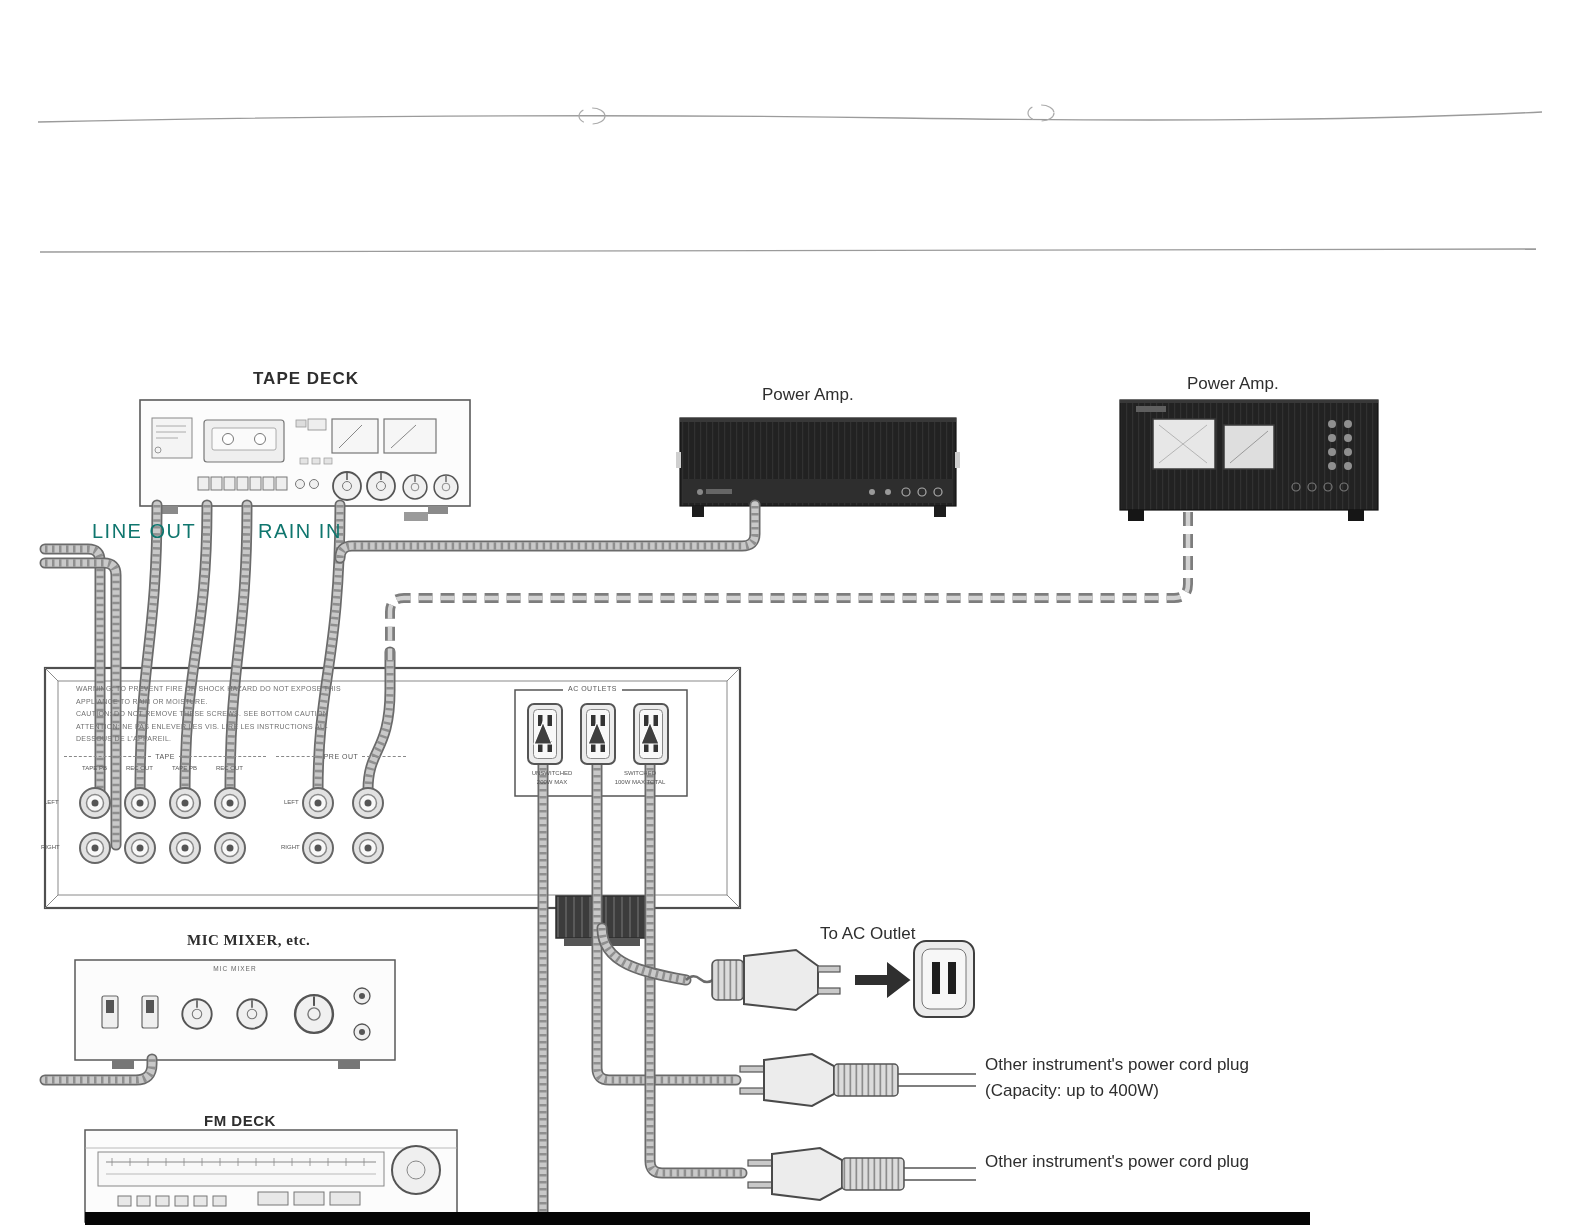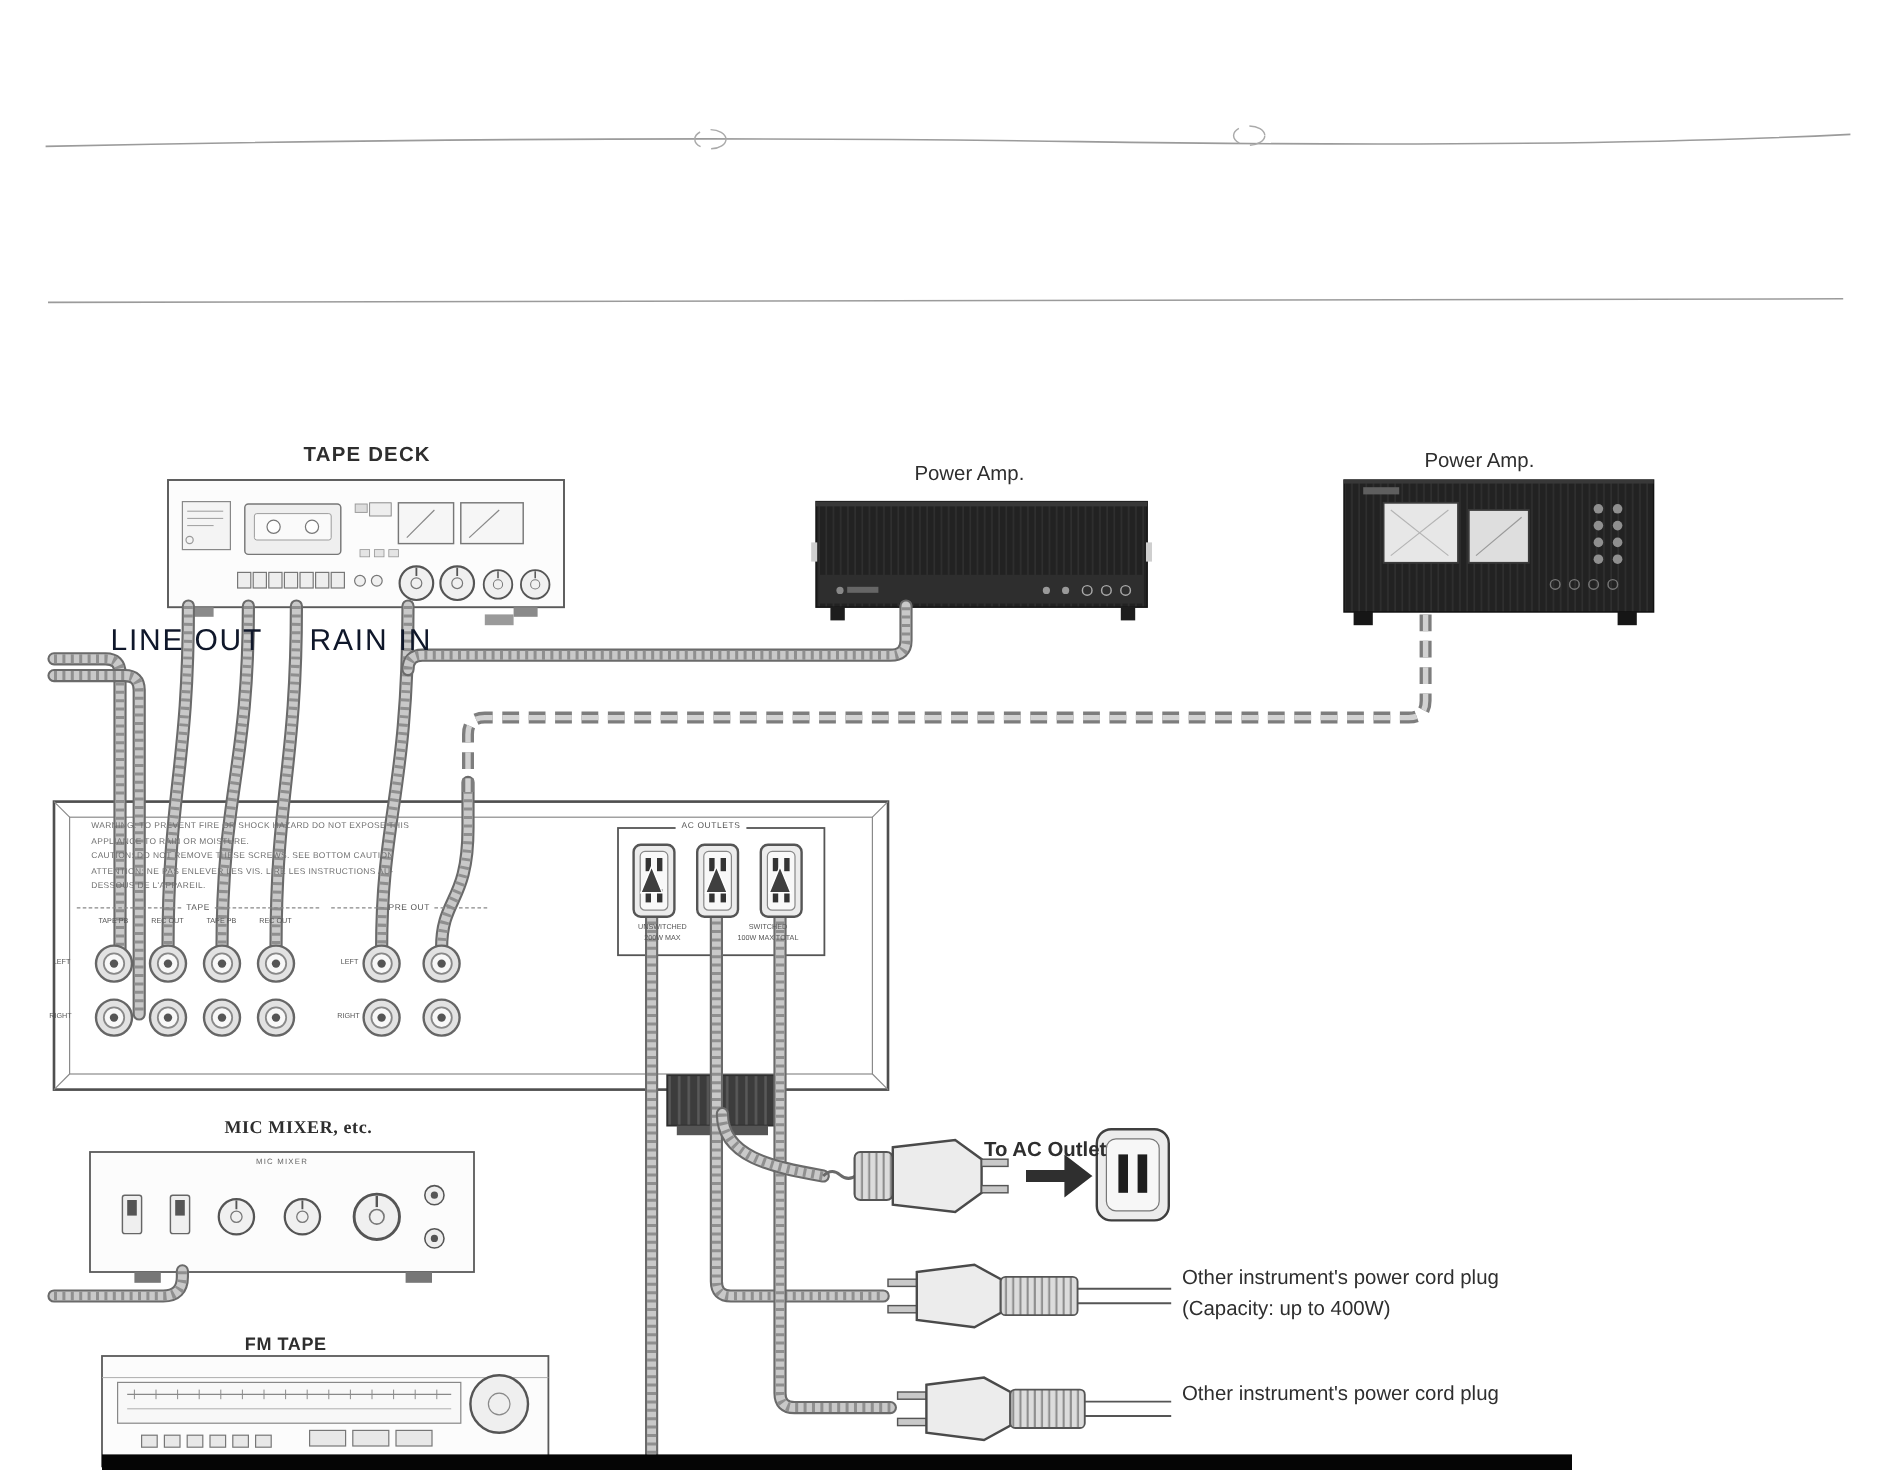--- a/index.html
+++ b/index.html
@@ -1,21 +1,21 @@
 <!DOCTYPE html>
 <html><head>
 <meta charset="utf-8">
 <style>
   html,body{margin:0;padding:0;background:#fff;}
   .page{position:relative;width:1585px;height:1225px;background:#ffffff;font-family:"Liberation Sans",sans-serif;overflow:hidden;}
   .page svg{position:absolute;left:0;top:0;}
   .lbl{position:absolute;color:#2e2e2e;white-space:nowrap;}
   .lbl-lg{font-size:17px;}
   .lbl-bold{font-weight:bold;letter-spacing:1px;}
-  .lbl-line{font-size:25px;letter-spacing:1.5px;color:#0f172a;}
+  .lbl-line{font-size:20px;letter-spacing:1.5px;color:#0f766e;}
   .lbl-med{font-size:15px;font-weight:bold;letter-spacing:0.5px;}
   .warning{position:absolute;left:76px;top:683px;width:335px;}
   .warning div{font-size:7px;line-height:12.5px;color:#707070;letter-spacing:0.3px;}
   .bracket{position:absolute;display:flex;align-items:center;gap:4px;}
   .bracket .dash{flex:1;border-top:1px dashed #888;height:0;}
   .bracket .bracket-text{font-size:7px;color:#555;letter-spacing:0.5px;}
   .jackcols{position:absolute;display:flex;}
   .jackcols span{width:45px;text-align:center;font-size:6px;color:#555;}
   .tinylbl{position:absolute;font-size:6px;color:#555;}
   .ac-title{position:absolute;font-size:7px;color:#555;background:#fff;padding:0 5px;letter-spacing:0.5px;}
@@ -356,22 +356,22 @@
 
 <rect x="85" y="1212" width="1225" height="13" fill="#050505"></rect>
 </svg>
 
 <div class="lbl lbl-lg lbl-bold" style="left:253px;top:369px;">TAPE DECK</div>
 <div class="lbl lbl-lg" style="left:762px;top:385px;">Power Amp.</div>
 <div class="lbl lbl-lg" style="left:1187px;top:374px;">Power Amp.</div>
 <div class="lbl lbl-line" style="left:92px;top:520px;">LINE OUT</div>
 <div class="lbl lbl-line" style="left:258px;top:520px;">RAIN IN</div>
 <div class="lbl lbl-med" style="left:187px;top:932px;font-family:Liberation Serif, serif;">MIC MIXER, etc.</div>
-<div class="lbl lbl-med" style="left:204px;top:1112px;">FM TAPE</div>
-<div class="lbl lbl-lg" style="left:820px;top:948px;font-weight:bold;">To AC Outlet</div>
+<div class="lbl lbl-med" style="left:204px;top:1112px;">FM DECK</div>
+<div class="lbl lbl-lg" style="left:820px;top:924px;">To AC Outlet</div>
 <div class="lbl lbl-lg" style="left:985px;top:1055px;">Other instrument's power cord plug</div>
 <div class="lbl lbl-lg" style="left:985px;top:1081px;">(Capacity: up to 400W)</div>
 <div class="lbl lbl-lg" style="left:985px;top:1152px;">Other instrument's power cord plug</div>
 
 <div class="warning">
   <div>WARNING: TO PREVENT FIRE OR SHOCK HAZARD DO NOT EXPOSE THIS</div>
   <div>APPLIANCE TO RAIN OR MOISTURE.</div>
   <div>CAUTION: DO NOT REMOVE THESE SCREWS. SEE BOTTOM CAUTION</div>
   <div>ATTENTION: NE PAS ENLEVER LES VIS. LIRE LES INSTRUCTIONS AU-</div>
   <div>DESSOUS DE L'APPAREIL.</div>

